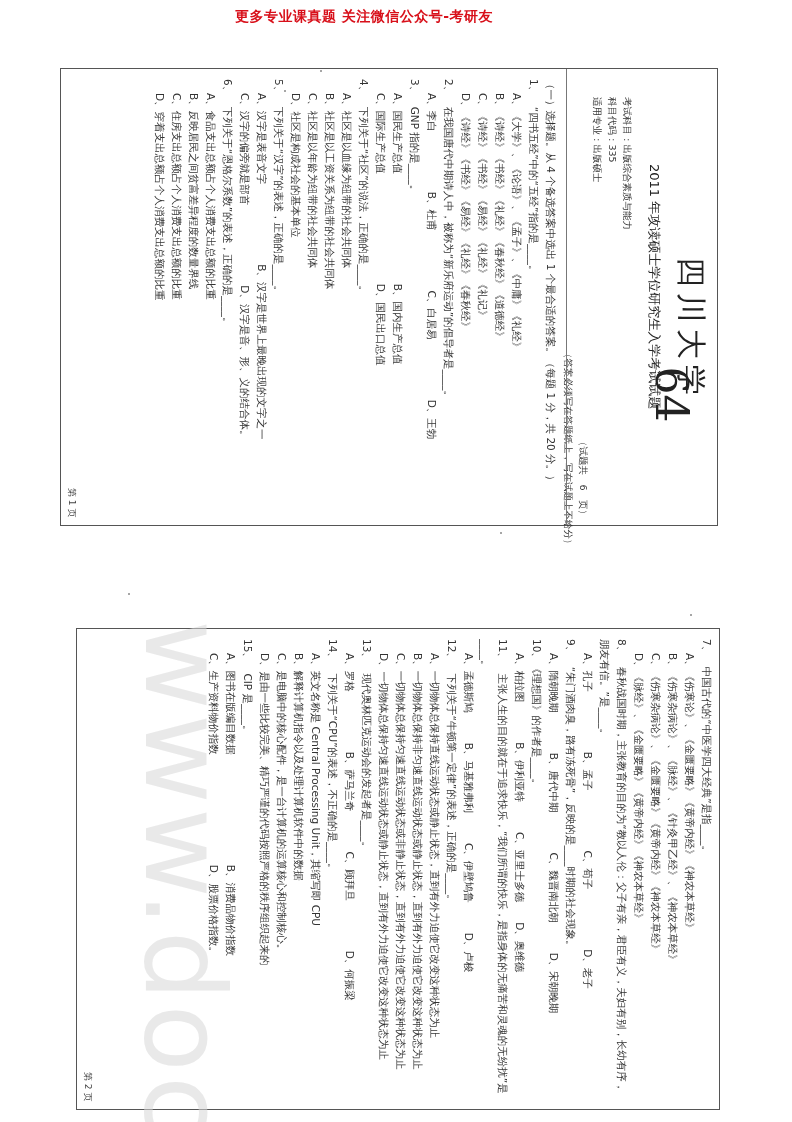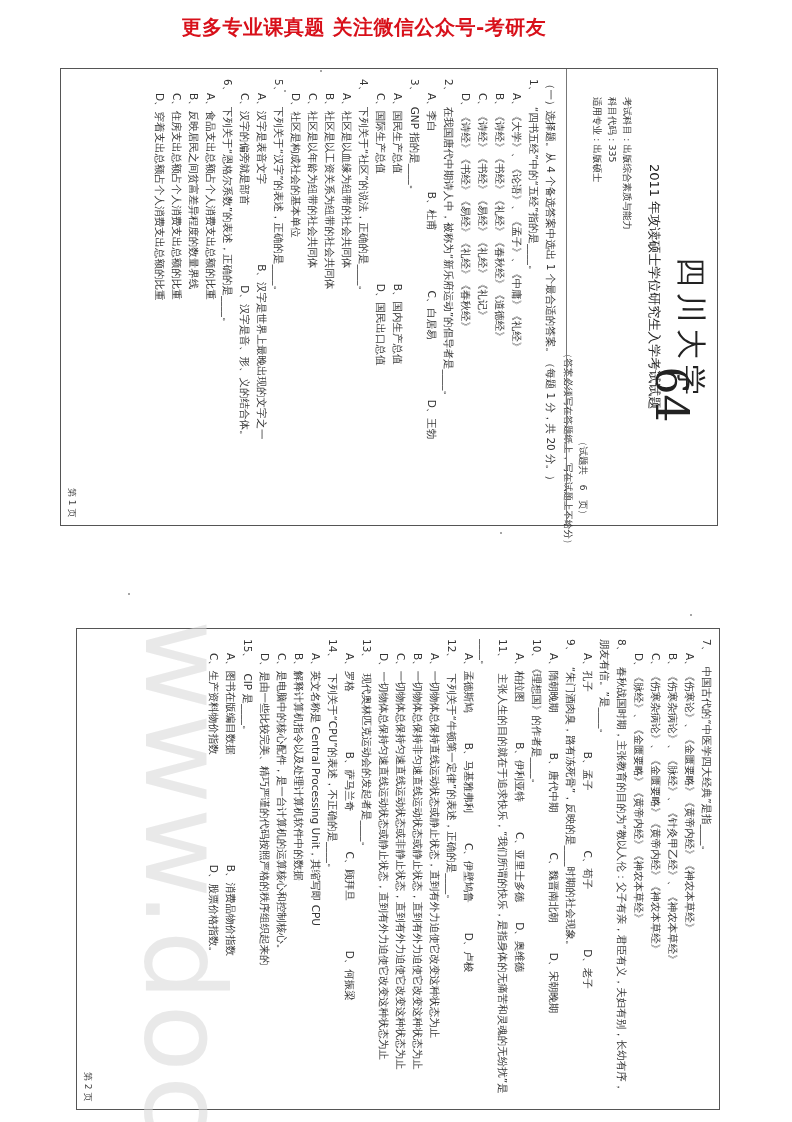--- a/index.html
+++ b/index.html
@@ -1,19 +1,19 @@
 <!DOCTYPE html>
 <html><head>
 <meta charset="utf-8">
 <style>
   html, body { margin:0; padding:0; background:#ffffff; }
   body { width:792px; height:1122px; position:relative; overflow:hidden;
          font-family:"DejaVu Sans", "Liberation Sans", sans-serif; color:#2a2a2a; }
-  .banner { position:absolute; left:0; top:14px; width:728px; text-align:center;
-            font-size:20px; font-weight:bold; color:#d8101a; letter-spacing:0.5px; }
+  .banner { position:absolute; left:0; top:8px; width:728px; text-align:center;
+            font-size:14px; font-weight:bold; color:#d8101a; letter-spacing:0.5px; }
   .page { position:absolute; border:1.5px solid #555; background:#fff; box-sizing:border-box; }
   #page1 { left:60px; top:68px; width:658px; height:458px; }
   #page2 { left:76px; top:628px; width:644px; height:482px; }
   
   .rot { position:absolute; writing-mode:vertical-rl; text-orientation:sideways;
          font-size:10.5px; line-height:17px; color:#333; white-space:nowrap; }
   .header-block { right:4px; top:6px; height:440px; }
   .uni { font-size:30px; line-height:40px; letter-spacing:6px; color:#222;
          font-family:"DejaVu Serif", serif; }
   .exam-title { font-size:13px; line-height:22px; color:#222; }

